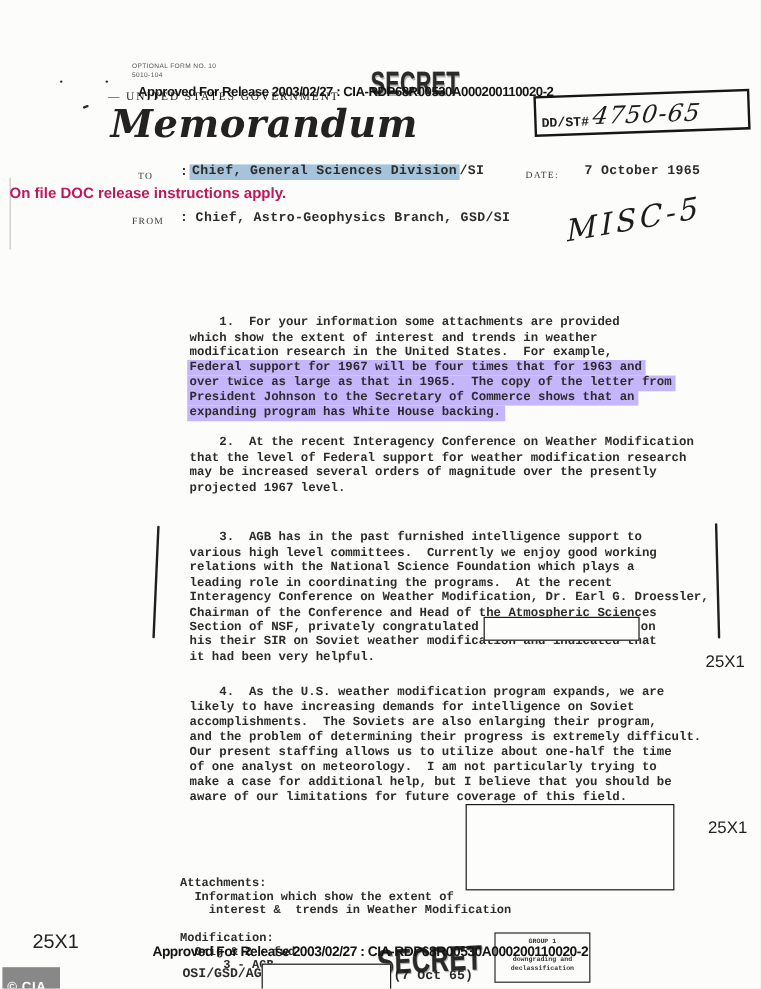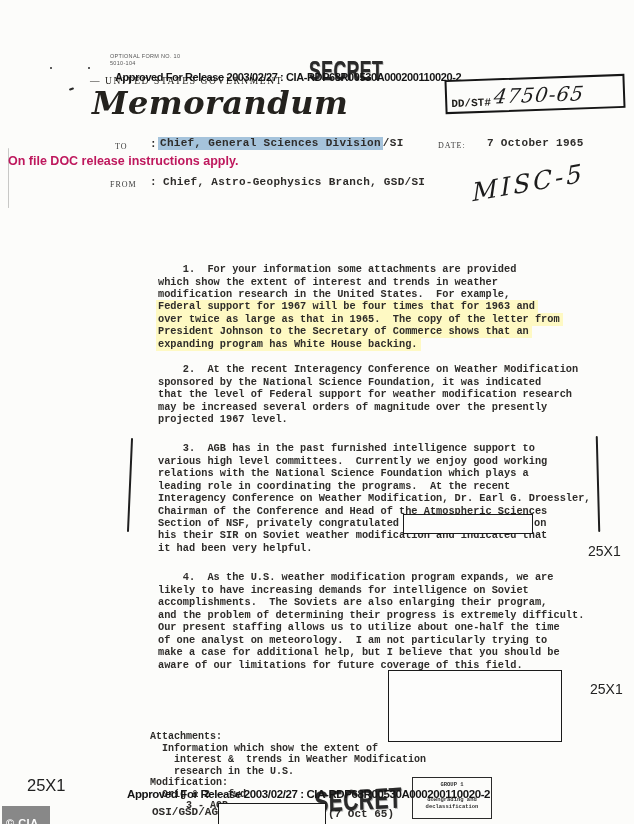--- a/index.html
+++ b/index.html
@@ -30,21 +30,21 @@
   .misc{font-size:25px;letter-spacing:3px;transform:rotate(-10deg) skewX(-8deg);transform-origin:left top;}
   .ddnum{font-size:20px;letter-spacing:1px;transform:skewX(-10deg);}
   .ddbox{border:2.5px solid #161616;transform:rotate(-2deg);background:rgba(255,255,255,.0);
          display:flex;align-items:flex-end;gap:3px;padding:2px 4px;}
   .ddlbl{font-family:"Liberation Mono",monospace;font-weight:bold;font-size:11px;color:#22201d;}
   .redbox{border:1.6px solid #1a1a1a;background:#fdfdfc;}
   .groupbox{border:1.6px solid #2a2a2a;background:transparent;text-align:center;}
   .groupline{font-family:"Liberation Mono",monospace;font-weight:bold;font-size:5.5px;line-height:7px;color:#333;white-space:pre;}
   .groupline:first-child{margin-top:3px;margin-bottom:8px;}
   
-  .hl-y{background:#fef9c3;padding:0 3px 1px 2px;margin-left:-2px;box-decoration-break:clone;margin-top:37px;}
+  .hl-y{background:#c4b5fd;padding:0 3px 1px 2px;margin-left:-2px;box-decoration-break:clone;margin-top:37px;}
   .hl-b{background:#a5c3db;padding:0 2px 1px 2px;}
   .subj-hl{background:#f1d02e;padding:3px 8px 3px 4px;display:flex;align-items:baseline;gap:6px;}
   .penline{position:absolute;width:2px;background:#1f1f1f;border-radius:2px;}
   .speck{position:absolute;background:#2a2a2a;border-radius:1px;}
   .cia-mark{background:rgba(120,120,120,.88);color:#fff;font-family:"Liberation Sans",sans-serif;
             font-weight:bold;font-size:11px;display:flex;align-items:center;padding-left:4px;letter-spacing:.5px;}
 </style>
 </head>
 <body>
 
@@ -83,40 +83,40 @@
   <div class="abs tw hdrval" style="left:150px;top:176px;">:</div>
   <div class="abs tw hdrval" style="left:163px;top:176px;">Chief, Astro-Geophysics Branch, GSD/SI</div>
 
 
   <div class="abs hand misc" style="left:472px;top:178px;">MISC-5</div>
 
 
   <div class="abs tw" style="left:158px;top:263px;"><div>    1.  For your information some attachments are provided</div><div>which show the extent of interest and trends in weather</div><div>modification research in the United States.  For example,</div></div>
   <div class="abs tw" style="left:158px;top:300px;"><div><span class="hl-y">Federal support for 1967 will be four times that for 1963 and</span></div><div><span class="hl-y">over twice as large as that in 1965.  The copy of the letter from</span></div><div><span class="hl-y">President Johnson to the Secretary of Commerce shows that an</span></div><div><span class="hl-y">expanding program has White House backing.</span></div></div>
 
-  <div class="abs tw" style="left:158px;top:363px;"><div>    2.  At the recent Interagency Conference on Weather Modification</div><div>sponsored by the National Science Foundation, it was indicated</div><div>that the level of Federal support for weather modification research</div><div>may be increased several orders of magnitude over the presently</div><div>projected 1967 level.</div></div>
+  <div class="abs tw" style="left:158px;top:363px;"><div>    2.  At the recent Interagency Conference on Weather Modification</div><div>that the level of Federal support for weather modification research</div><div>may be increased several orders of magnitude over the presently</div><div>projected 1967 level.</div></div>
 
   <div class="abs tw" style="left:158px;top:442px;"><div>    3.  AGB has in the past furnished intelligence support to</div><div>various high level committees.  Currently we enjoy good working</div><div>relations with the National Science Foundation which plays a</div><div>leading role in coordinating the programs.  At the recent</div><div>Interagency Conference on Weather Modification, Dr. Earl G. Droessler,</div><div>Chairman of the Conference and Head of the Atmospheric Sciences</div><div>Section of NSF, privately congratulated</div></div>
   <div class="abs redbox" style="left:403px;top:514px;width:128px;height:18px;z-index:6;"></div>
   <div class="abs tw" style="left:534px;top:517px;">on</div>
   <div class="abs tw" style="left:158px;top:529px;"><div>his their SIR on Soviet weather modification and indicated that</div><div>it had been very helpful.</div></div>
 
   <div class="penline" style="left:129px;top:438px;height:94px;transform:rotate(2.5deg);"></div>
   <div class="penline" style="left:597px;top:436px;height:96px;transform:rotate(-1.5deg);"></div>
 
   <div class="abs code" style="left:588px;top:543px;">25X1</div>
 
   <div class="abs tw" style="left:158px;top:571px;"><div>    4.  As the U.S. weather modification program expands, we are</div><div>likely to have increasing demands for intelligence on Soviet</div><div>accomplishments.  The Soviets are also enlarging their program,</div><div>and the problem of determining their progress is extremely difficult.</div><div>Our present staffing allows us to utilize about one-half the time</div><div>of one analyst on meteorology.  I am not particularly trying to</div><div>make a case for additional help, but I believe that you should be</div><div>aware of our limitations for future coverage of this field.</div></div>
 
   <div class="abs redbox" style="left:388px;top:670px;width:172px;height:70px;z-index:6;"></div>
   <div class="abs code" style="left:590px;top:681px;">25X1</div>
 
   <div class="abs" style="left:150px;top:731px;">
     <div class="tw tw-sm">Attachments:</div>
-    <div class="tw tw-sm"><div>  Information which show the extent of</div><div>    interest &amp;  trends in Weather Modification</div><div>    research in the U.S.</div></div>
+    <div class="tw tw-sm"><div>  Information which show the extent of</div><div>    interest &amp;  trends in Weather Modification</div></div>
   </div>
   <div class="abs" style="left:150px;top:777px;">
     <div class="tw tw-sm">Modification:</div>
     <div class="tw tw-sm"><div>  Orig &amp; 2 - fwd</div><div>      3 - AGB</div></div>
   </div>
 
   <div class="abs tw" style="left:152px;top:806px;font-size:11px;">OSI/GSD/AGB</div>
   <div class="abs redbox" style="left:218px;top:803px;width:106px;height:25px;z-index:6;background:#fcfcfa;"></div>
   <div class="abs tw" style="left:328px;top:808px;font-size:11px;">(7 Oct 65)</div>
 

